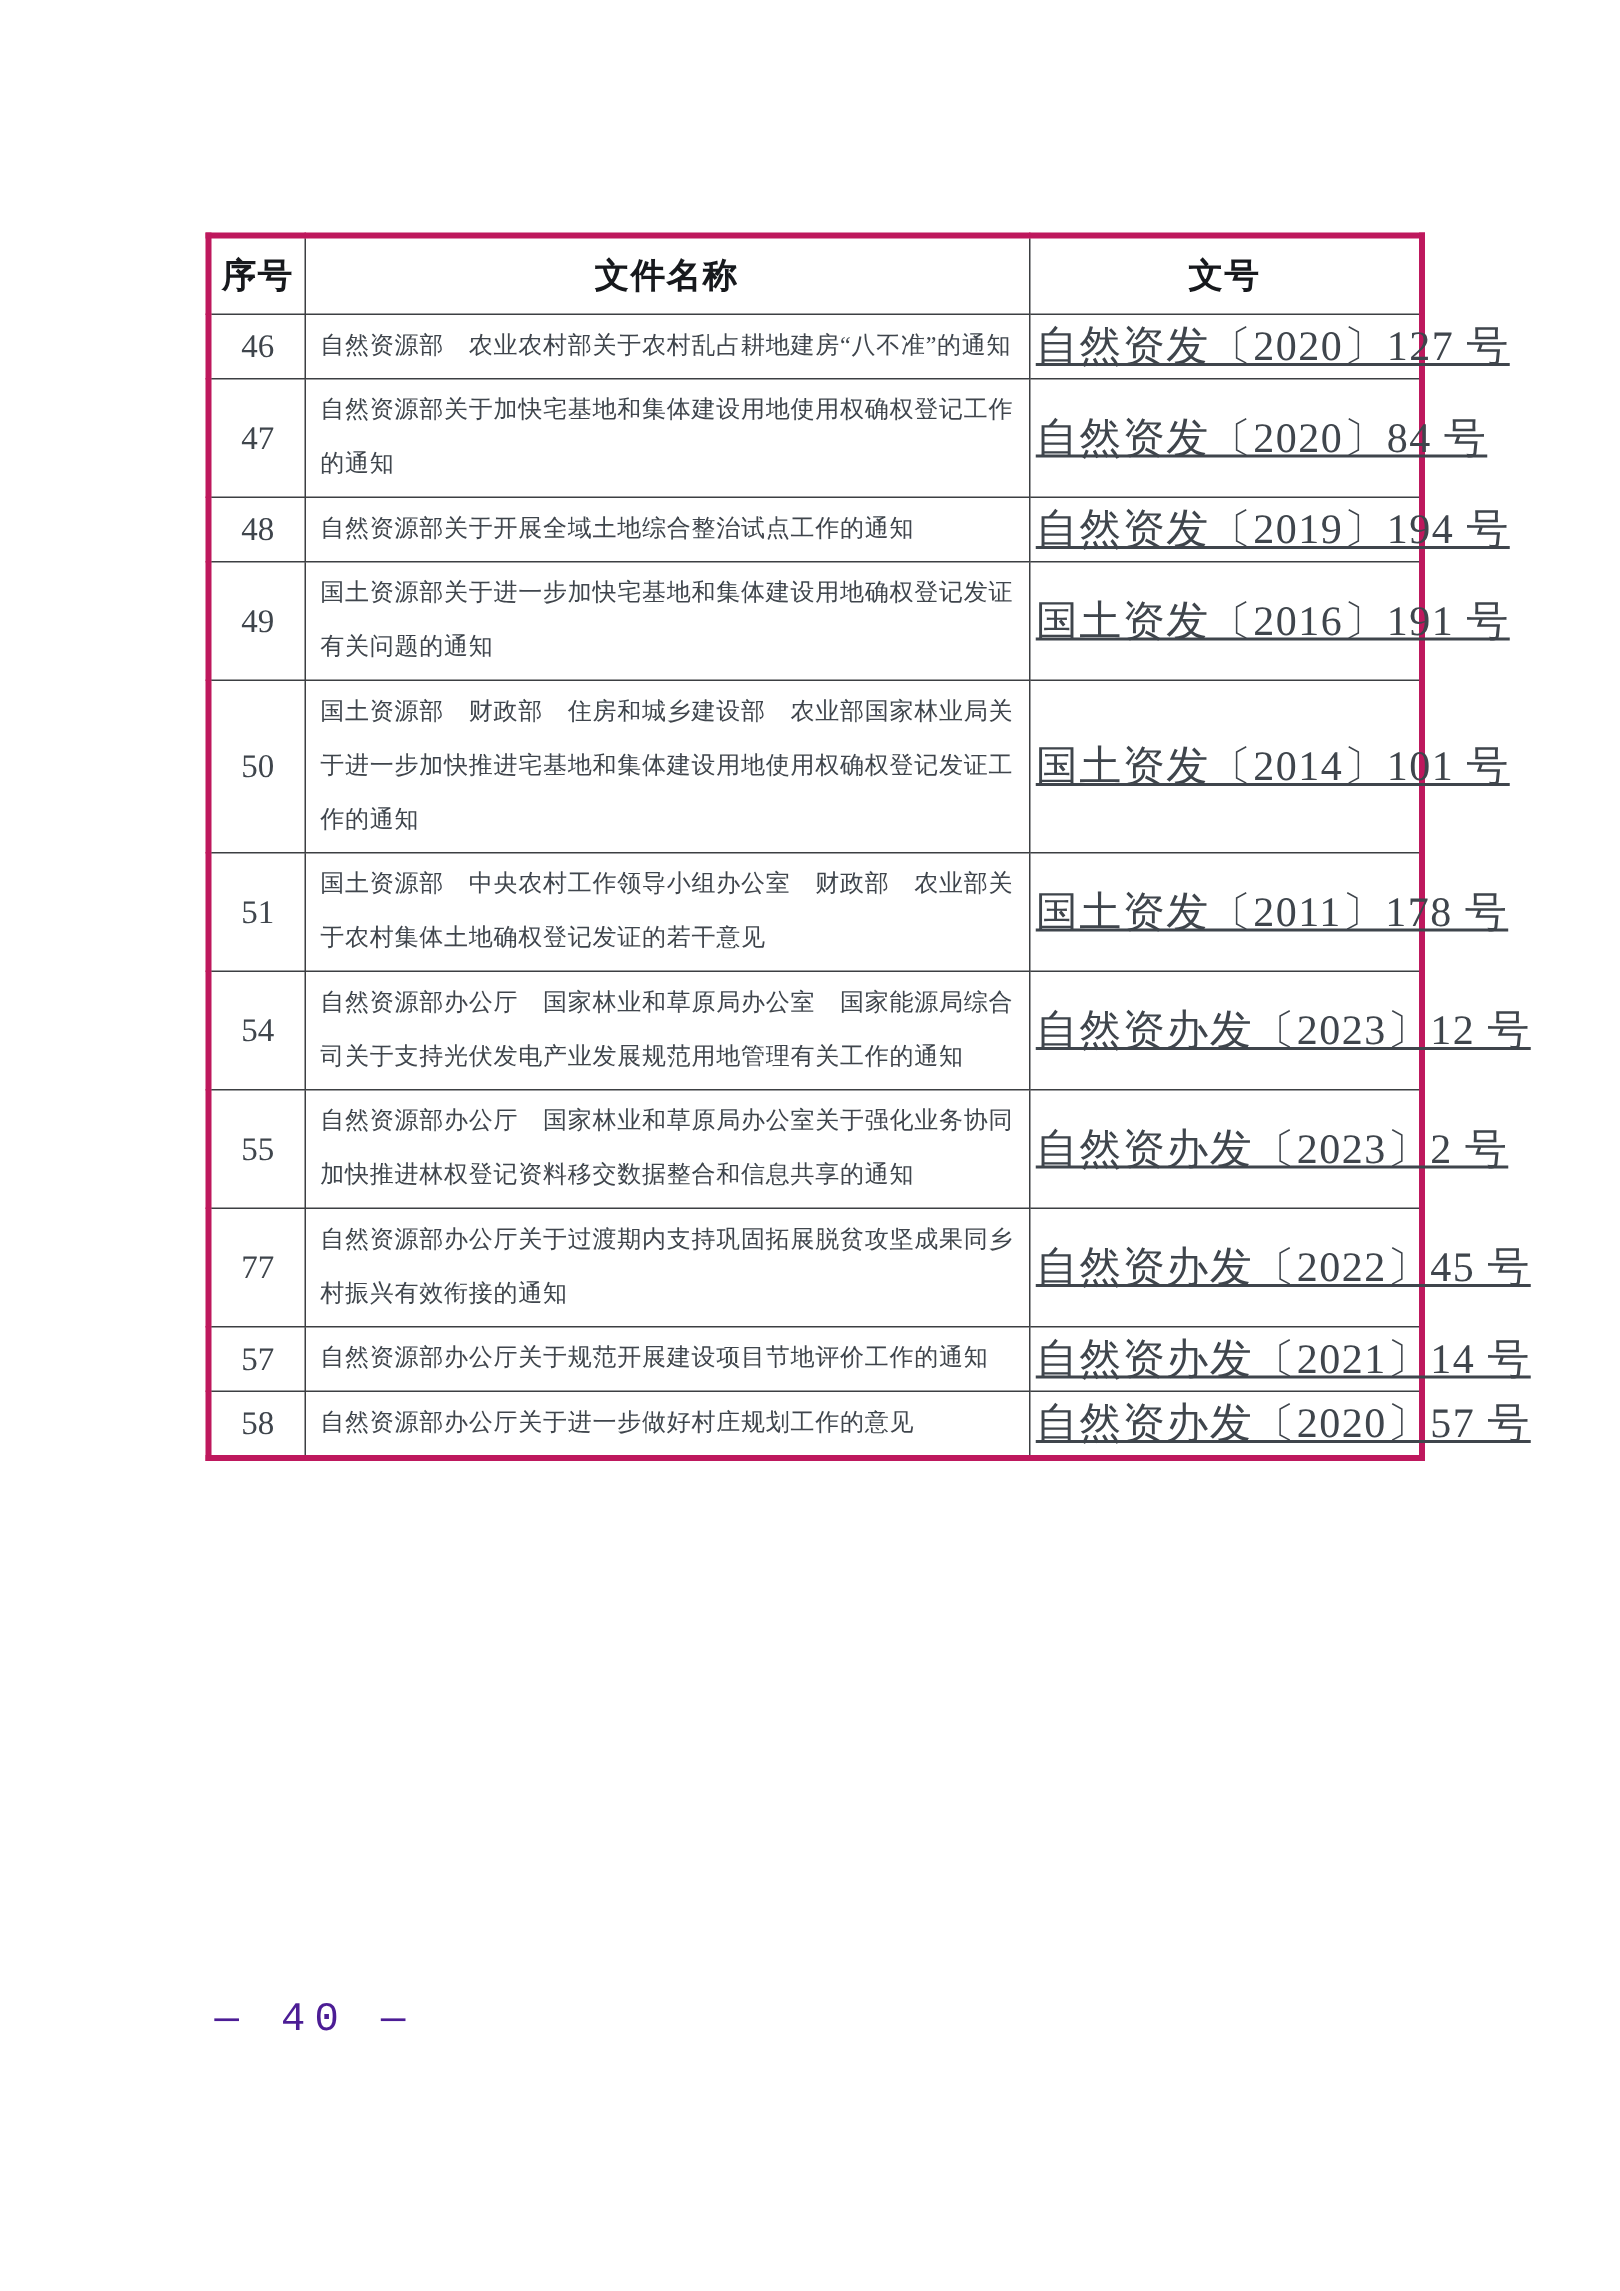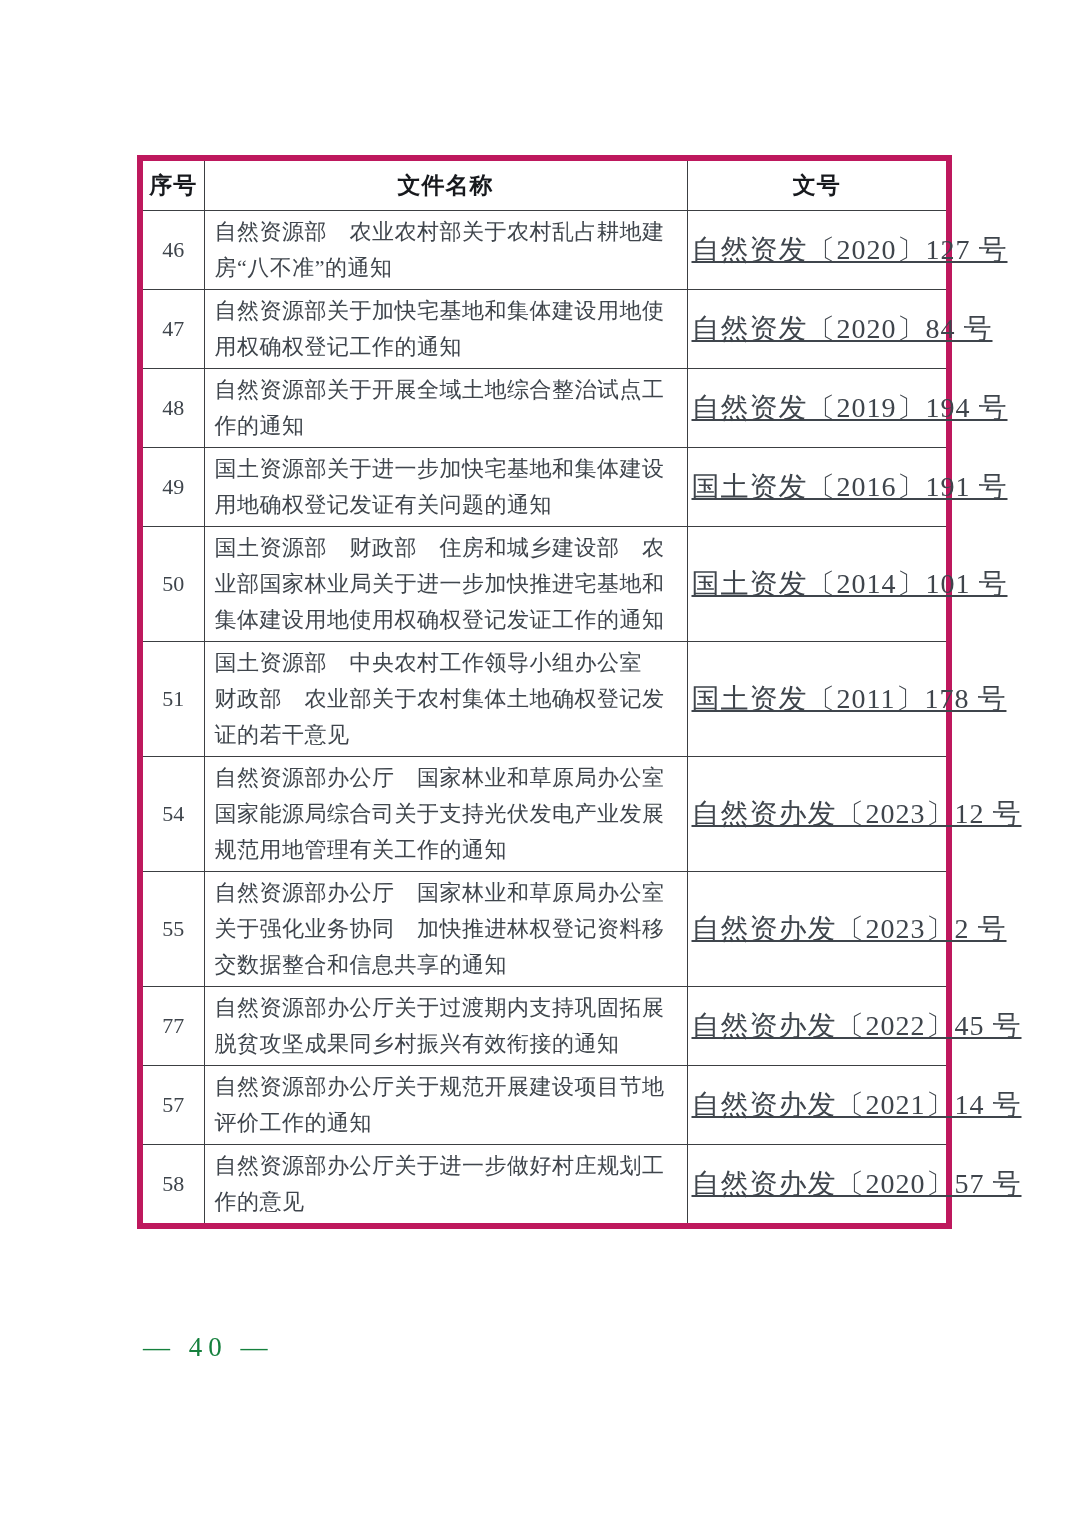--- a/index.html
+++ b/index.html
@@ -19,61 +19,61 @@
     top: 155px;
     width: 809px;
     border-collapse: collapse;
     table-layout: fixed;
     color: #3f454c;
   }
   .doc-table th, .doc-table td {
     border: 1.5px solid #3c3f42;
     vertical-align: middle;
   }
-  .doc-table { border: 6px solid #be185d; }
+  .doc-table { border: 4px solid #be185d; }
   .doc-table thead th {
     height: 52px;
     font-family: "Liberation Sans", sans-serif;
     font-weight: bold;
     font-size: 23px;
     color: #17191d;
     text-align: center;
     letter-spacing: 1px;
   }
   .c-no {
     width: 64px;
     text-align: center;
     font-size: 22px;
     padding: 2px 0;
   }
   .c-name {
     width: 483px;
     text-align: left;
-    font-size: 22px;
+    font-size: 16px;
     line-height: 36px;
     padding: 3px 9px 3px 10px;
     letter-spacing: 0.5px;
     margin-left: 11px;
   }
   .c-doc {
     width: 262px;
     text-align: left;
     font-size: 28px;
     letter-spacing: 1px;
     padding: 2px 4px;
     white-space: nowrap;
     text-decoration: underline;
   }
   .page-footer {
     position: absolute;
     left: 143px;
     top: 1332px;
-    font-family: Liberation Serif, serif;
+    font-family: Liberation Mono, monospace;
     font-size: 27px;
-    color: #15803d;
+    color: #4c1d95;
     letter-spacing: 6px;
   }
 </style>
 </head>
 <body>
 
 <div class="page">
 
   <table class="doc-table">
     <colgroup>

